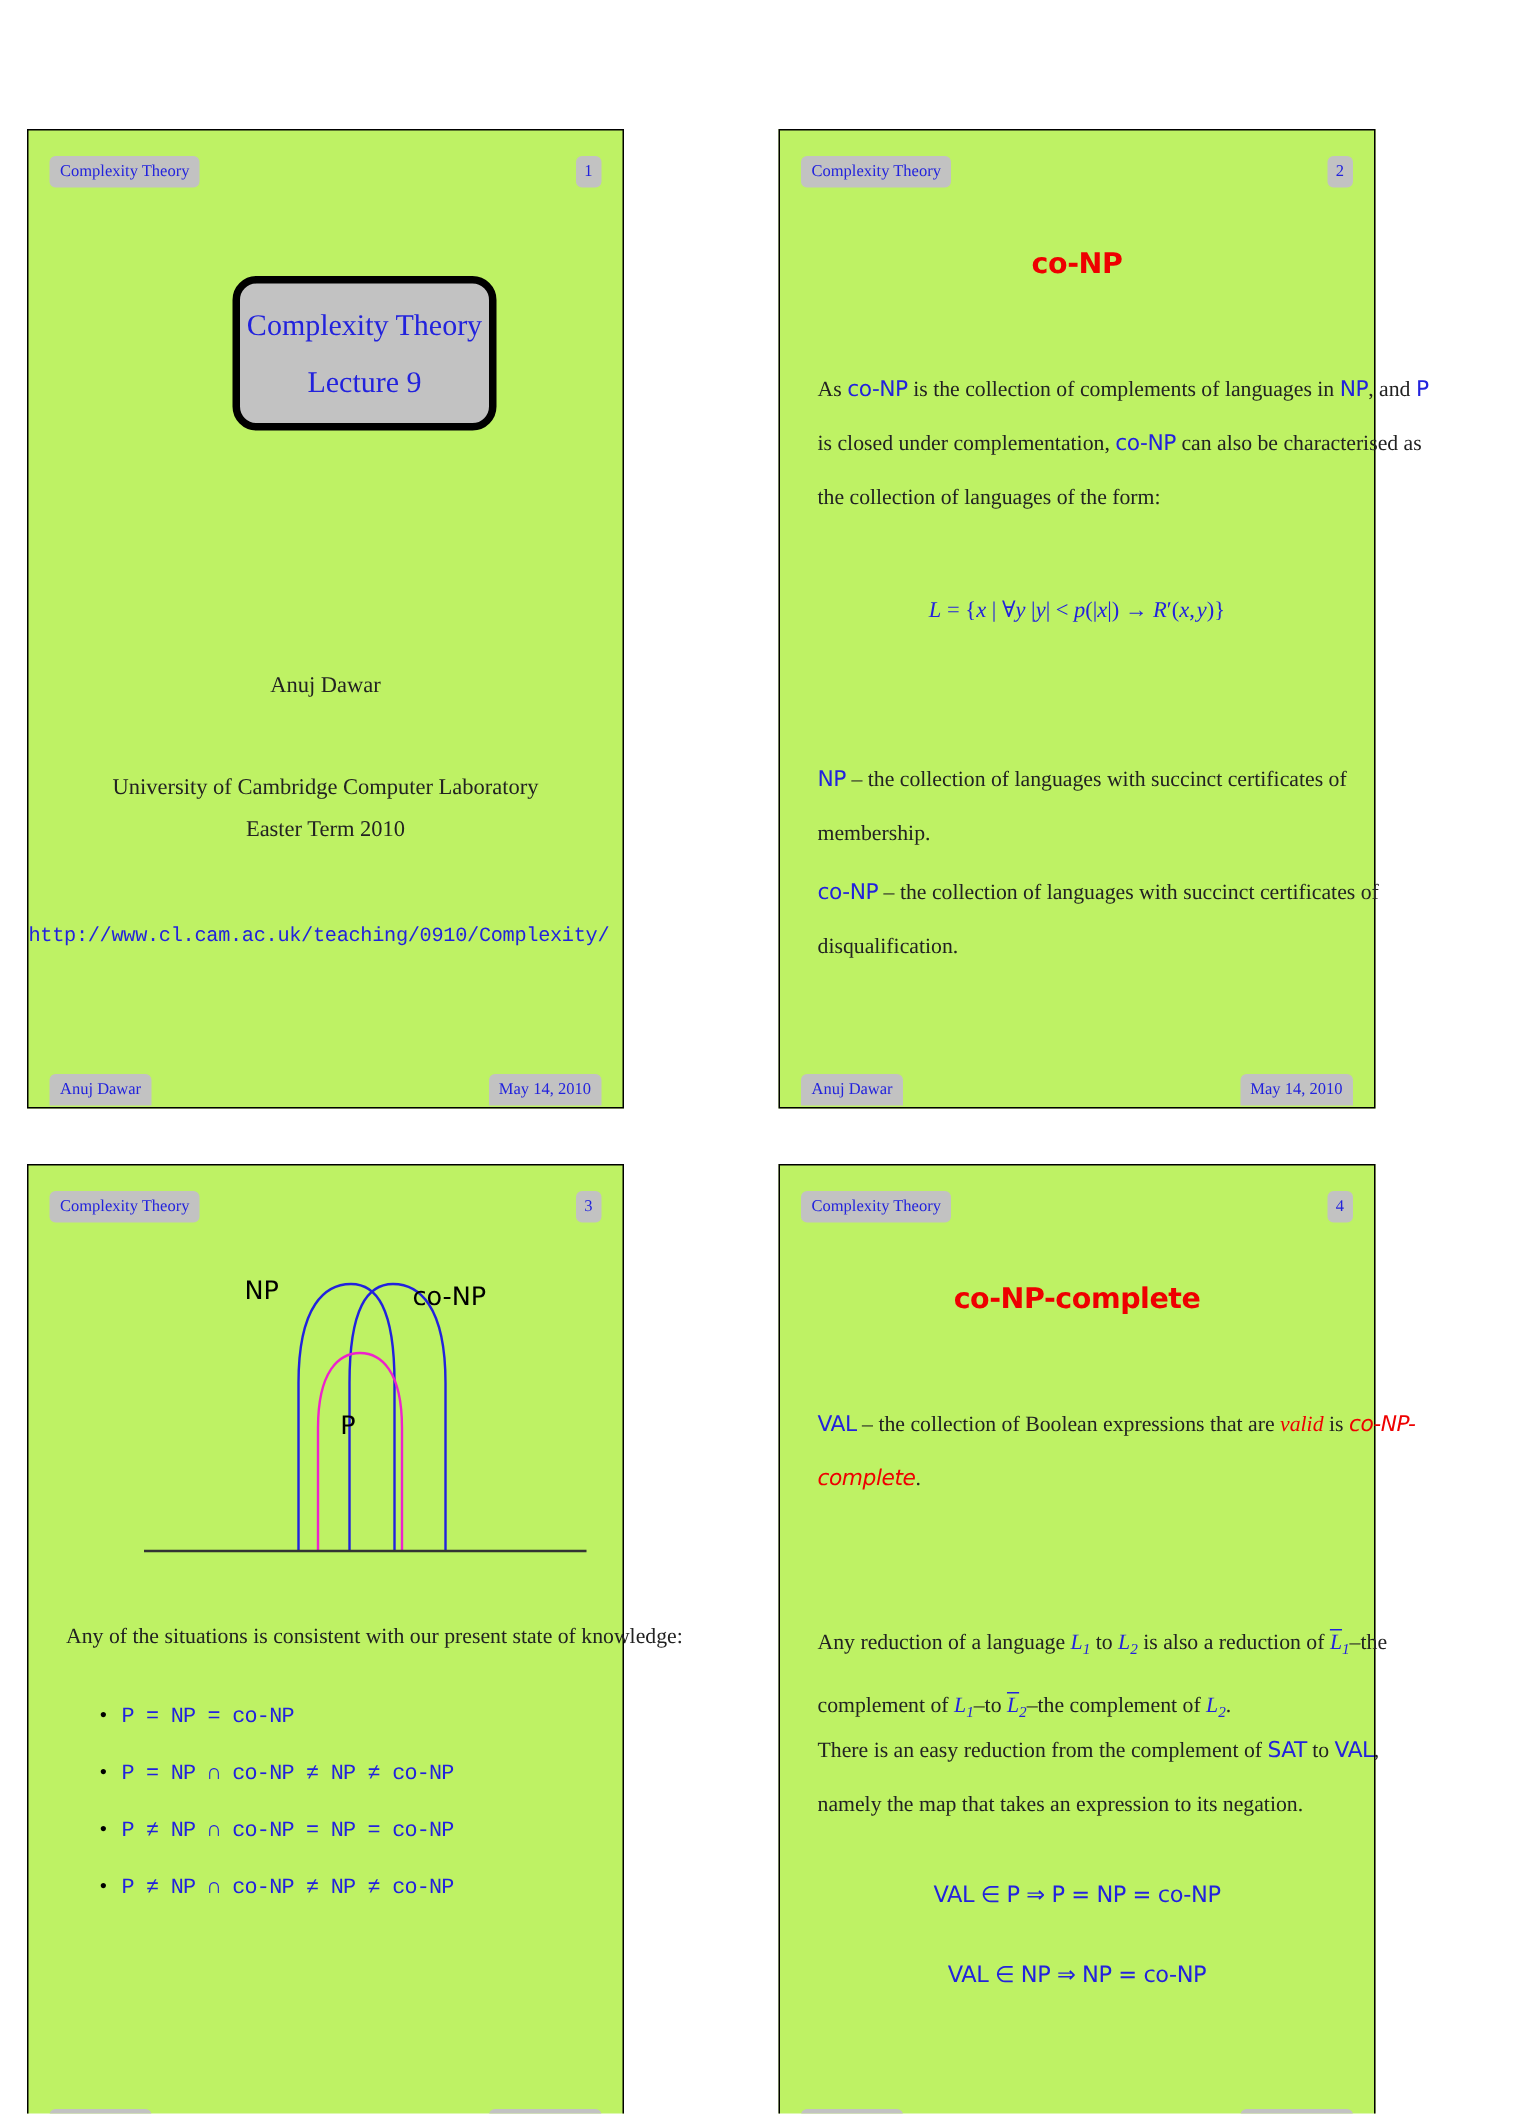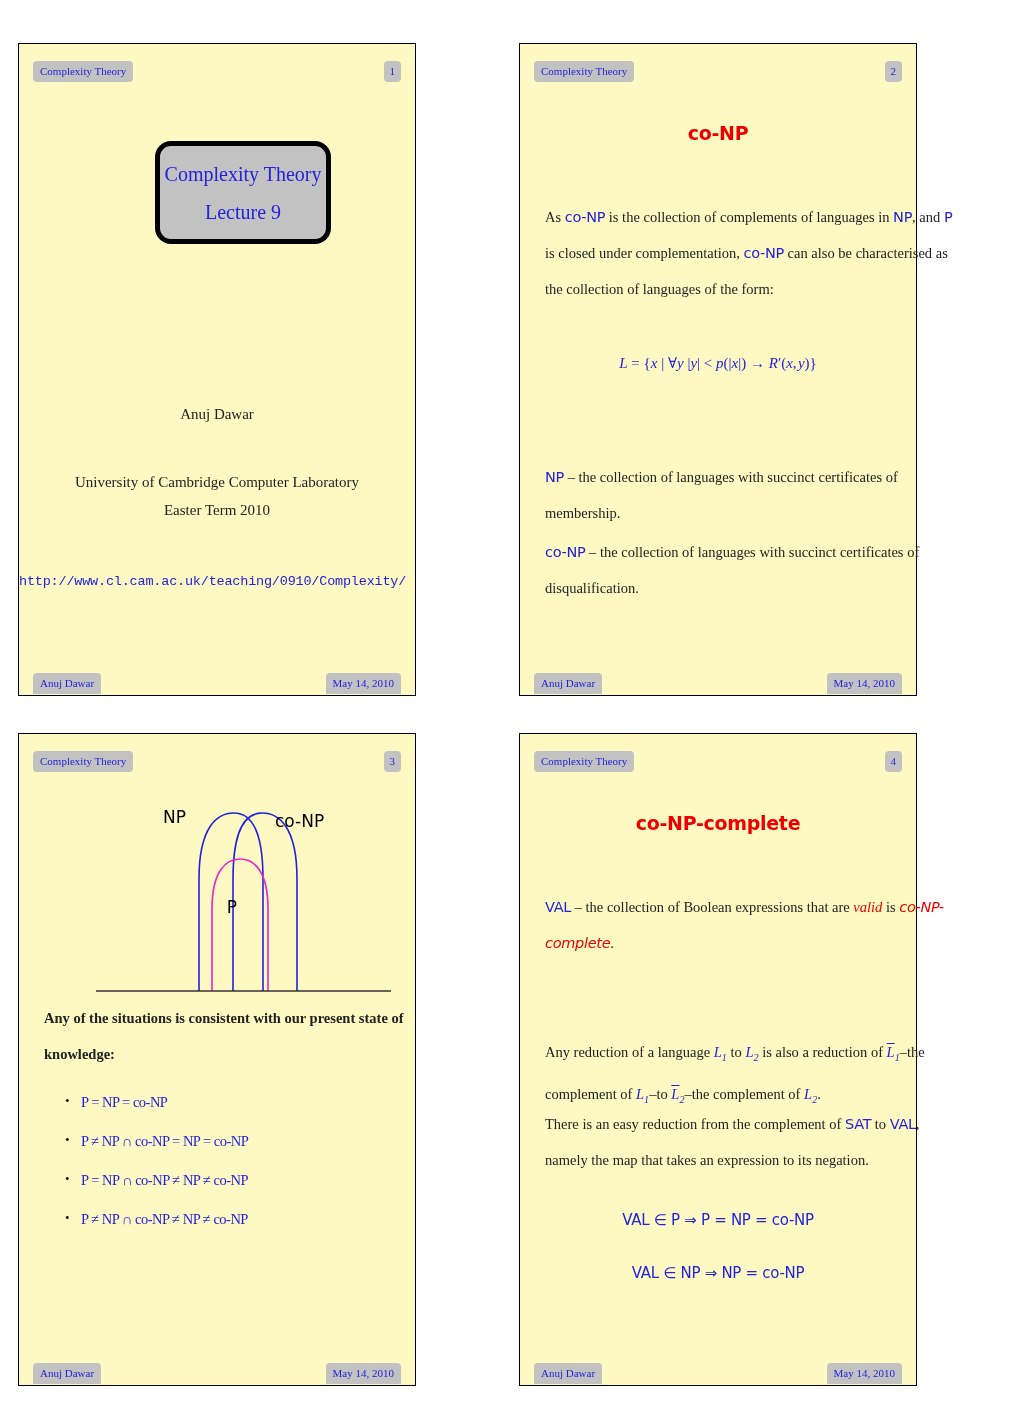--- a/index.html
+++ b/index.html
@@ -19,22 +19,23 @@
     left: 0; top: 0;
     width: 1020px;
     height: 1409px;
   }
   
   .slide {
     position: absolute;
     width: 398px;
     height: 653px;
     border: 1.5px solid #000000;
-    background: #fef9c3;
+    background: #bef264;
     box-sizing: border-box;
+    margin-top: 43px;
   }
   #slide-1 { left: 18px;  top: 43px; }
   #slide-2 { left: 519px; top: 43px; }
   #slide-3 { left: 18px;  top: 733px; }
   #slide-4 { left: 519px; top: 733px; }
 
   .slide-inner {
     position: absolute;
     left: 0; top: 0; right: 0; bottom: 0;
   }
@@ -149,21 +150,21 @@
     height: 220px;
   }
   .bullets {
     position: absolute;
     left: 46px;
     width: 400px;
   }
   .bullet-item {
     position: relative;
     color: #2222dd;
-    font-family: Liberation Serif, serif;
+    font-family: Liberation Mono, monospace;
     font-size: 14.5px;
     letter-spacing: -0.5px;
     margin-bottom: 22px;
     padding-left: 16px;
   }
   .bullet-item::before {
     content: "\2022";
     position: absolute;
     left: 0;
     top: -1px;
@@ -241,26 +242,26 @@
         <path d="M 178 212 L 178 100 C 178 50 190 34 207 34 C 224 34 242 48 242 100 L 242 212" fill="none" stroke="#2222dd" stroke-width="1.6" transform="translate(36,0) scale(1,1)"></path>
 
         <path d="M 184 212 L 184 130 C 184 92 198 80 212 80 C 226 80 240 92 240 130 L 240 212" fill="none" stroke="#ee22cc" stroke-width="1.6" transform="translate(9,0)"></path>
 
         <line x1="77" y1="212" x2="372" y2="212" stroke="#333333" stroke-width="1.6"></line>
         <text x="167" y="44" font-family="DejaVu Sans, Liberation Sans, sans-serif" font-size="17" fill="#000000" text-anchor="end">NP</text>
         <text x="256" y="48" font-family="DejaVu Sans, Liberation Sans, sans-serif" font-size="17" fill="#000000">co-NP</text>
         <text x="213" y="134" font-family="DejaVu Sans, Liberation Sans, sans-serif" font-size="17" fill="#000000" text-anchor="middle">P</text>
       </svg>
 
-      <div class="para" style="top:266px;font-weight:bold;">Any of the situations is consistent with our present state of knowledge:</div>
+      <div class="para" style="top:296px;">Any of the situations is consistent with our present state of knowledge:</div>
 
       <div class="bullets" style="top:360px;">
         <div class="bullet-item">P = NP = co-NP</div>
+        <div class="bullet-item">P = NP ∩ co-NP ≠ NP ≠ co-NP</div>
         <div class="bullet-item">P ≠ NP ∩ co-NP = NP = co-NP</div>
-        <div class="bullet-item">P = NP ∩ co-NP ≠ NP ≠ co-NP</div>
         <div class="bullet-item">P ≠ NP ∩ co-NP ≠ NP ≠ co-NP</div>
       </div>
 
       <div class="badge ftr-name">Anuj Dawar</div>
       <div class="badge ftr-date">May 14, 2010</div>
     </div>
   </div>
 
   <div class="slide" id="slide-4">
     <div class="slide-inner">

